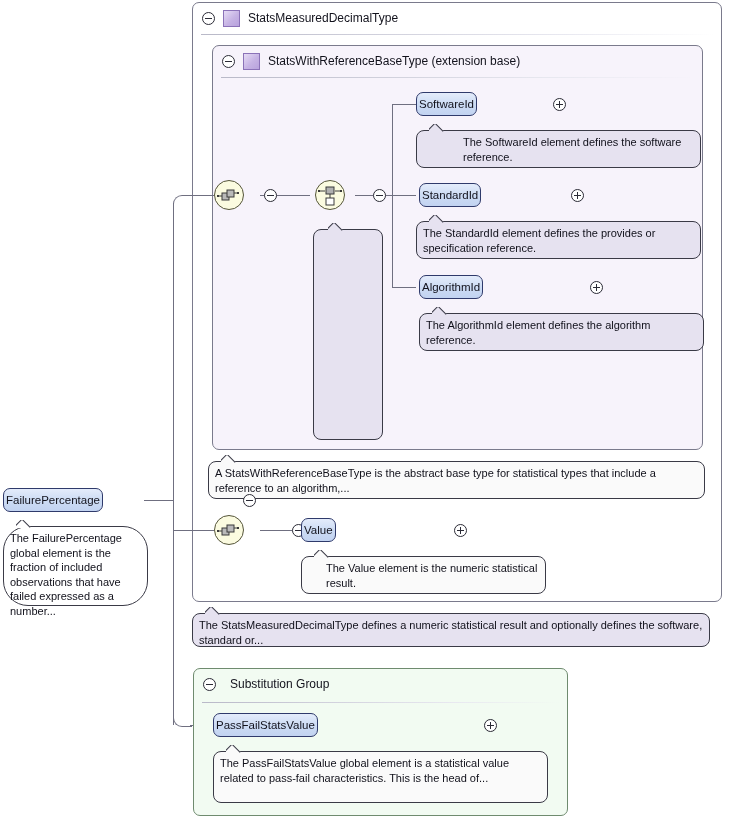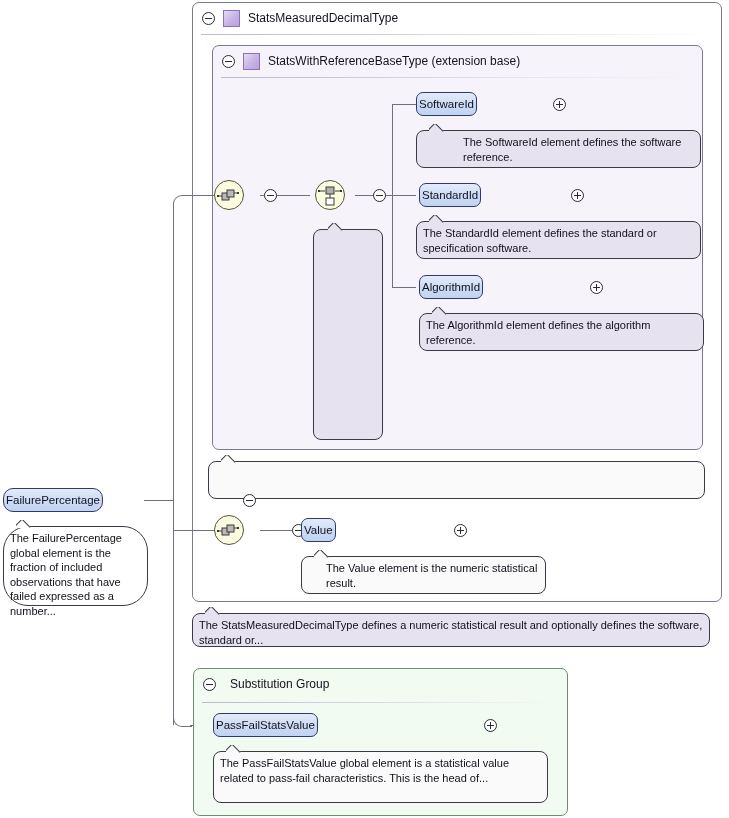--- a/index.html
+++ b/index.html
@@ -193,55 +193,56 @@
 </div>
 
 <div class="node" style="left:419px;top:183px;">
   <span>StandardId</span>
 </div>
 <span class="circ plus abs" style="left:507px;top:189px;"></span>
 <div class="note" style="left:416px;top:221px;width:285px;height:38px;">
   <div class="tip" style="left: 12px; background: transparent;">
       <i style="background: rgb(230, 226, 240);"></i>
     </div>
-  <span>The StandardId element defines the standard or specification software.</span>
+  <span>The StandardId element defines the provides or specification reference.</span>
 </div>
 
 <div class="node" style="left:419px;top:275px;">
   <span>AlgorithmId</span>
 </div>
 <span class="circ plus abs" style="left:510px;top:281px;"></span>
 <div class="note" style="left:419px;top:313px;width:285px;height:38px;">
   <div class="tip" style="left: 12px; background: transparent;">
       <i style="background: rgb(230, 226, 240);"></i>
     </div>
   <span>The AlgorithmId element defines the algorithm reference.</span>
 </div>
 
 
 <div class="note plain" style="left:208px;top:461px;width:497px;height:38px;">
   <div class="tip" style="left: 12px; background: transparent;">
       <i style="background: rgb(250, 250, 250);"></i>
     </div>
+  <span>A StatsWithReferenceBaseType is the abstract base type for statistical types that include a reference to an algorithm,...</span>
 </div>
 
 
 <div class="node" style="left:301px;top:518px;">
   <span>Value</span>
 </div>
 <span class="circ plus abs" style="left:358px;top:524px;"></span>
 <div class="note plain" style="left:301px;top:556px;width:245px;height:38px;padding-left:24px;">
   <div class="tip" style="left: 12px; background: transparent;">
       <i style="background: rgb(250, 250, 250);"></i>
     </div>
   <span>The Value element is the numeric statistical result.</span>
 </div>
 
 
-<div class="node" style="left:3px;top:488px;border-radius:10px;">
+<div class="node" style="left:3px;top:488px;">
   <span>FailurePercentage</span>
 </div>
 <span class="circ abs" style="left:131px;top:494px;"></span>
 <div class="note white" style="left:3px;top:526px;width:145px;height:80px;border-radius:25px;">
   <div class="tip" style="left: 12px; background: transparent;">
       <i style="background: rgb(255, 255, 255);"></i>
     </div>
   <span>The FailurePercentage global element is the fraction of included observations that have failed expressed as a number...</span>
 </div>
 

